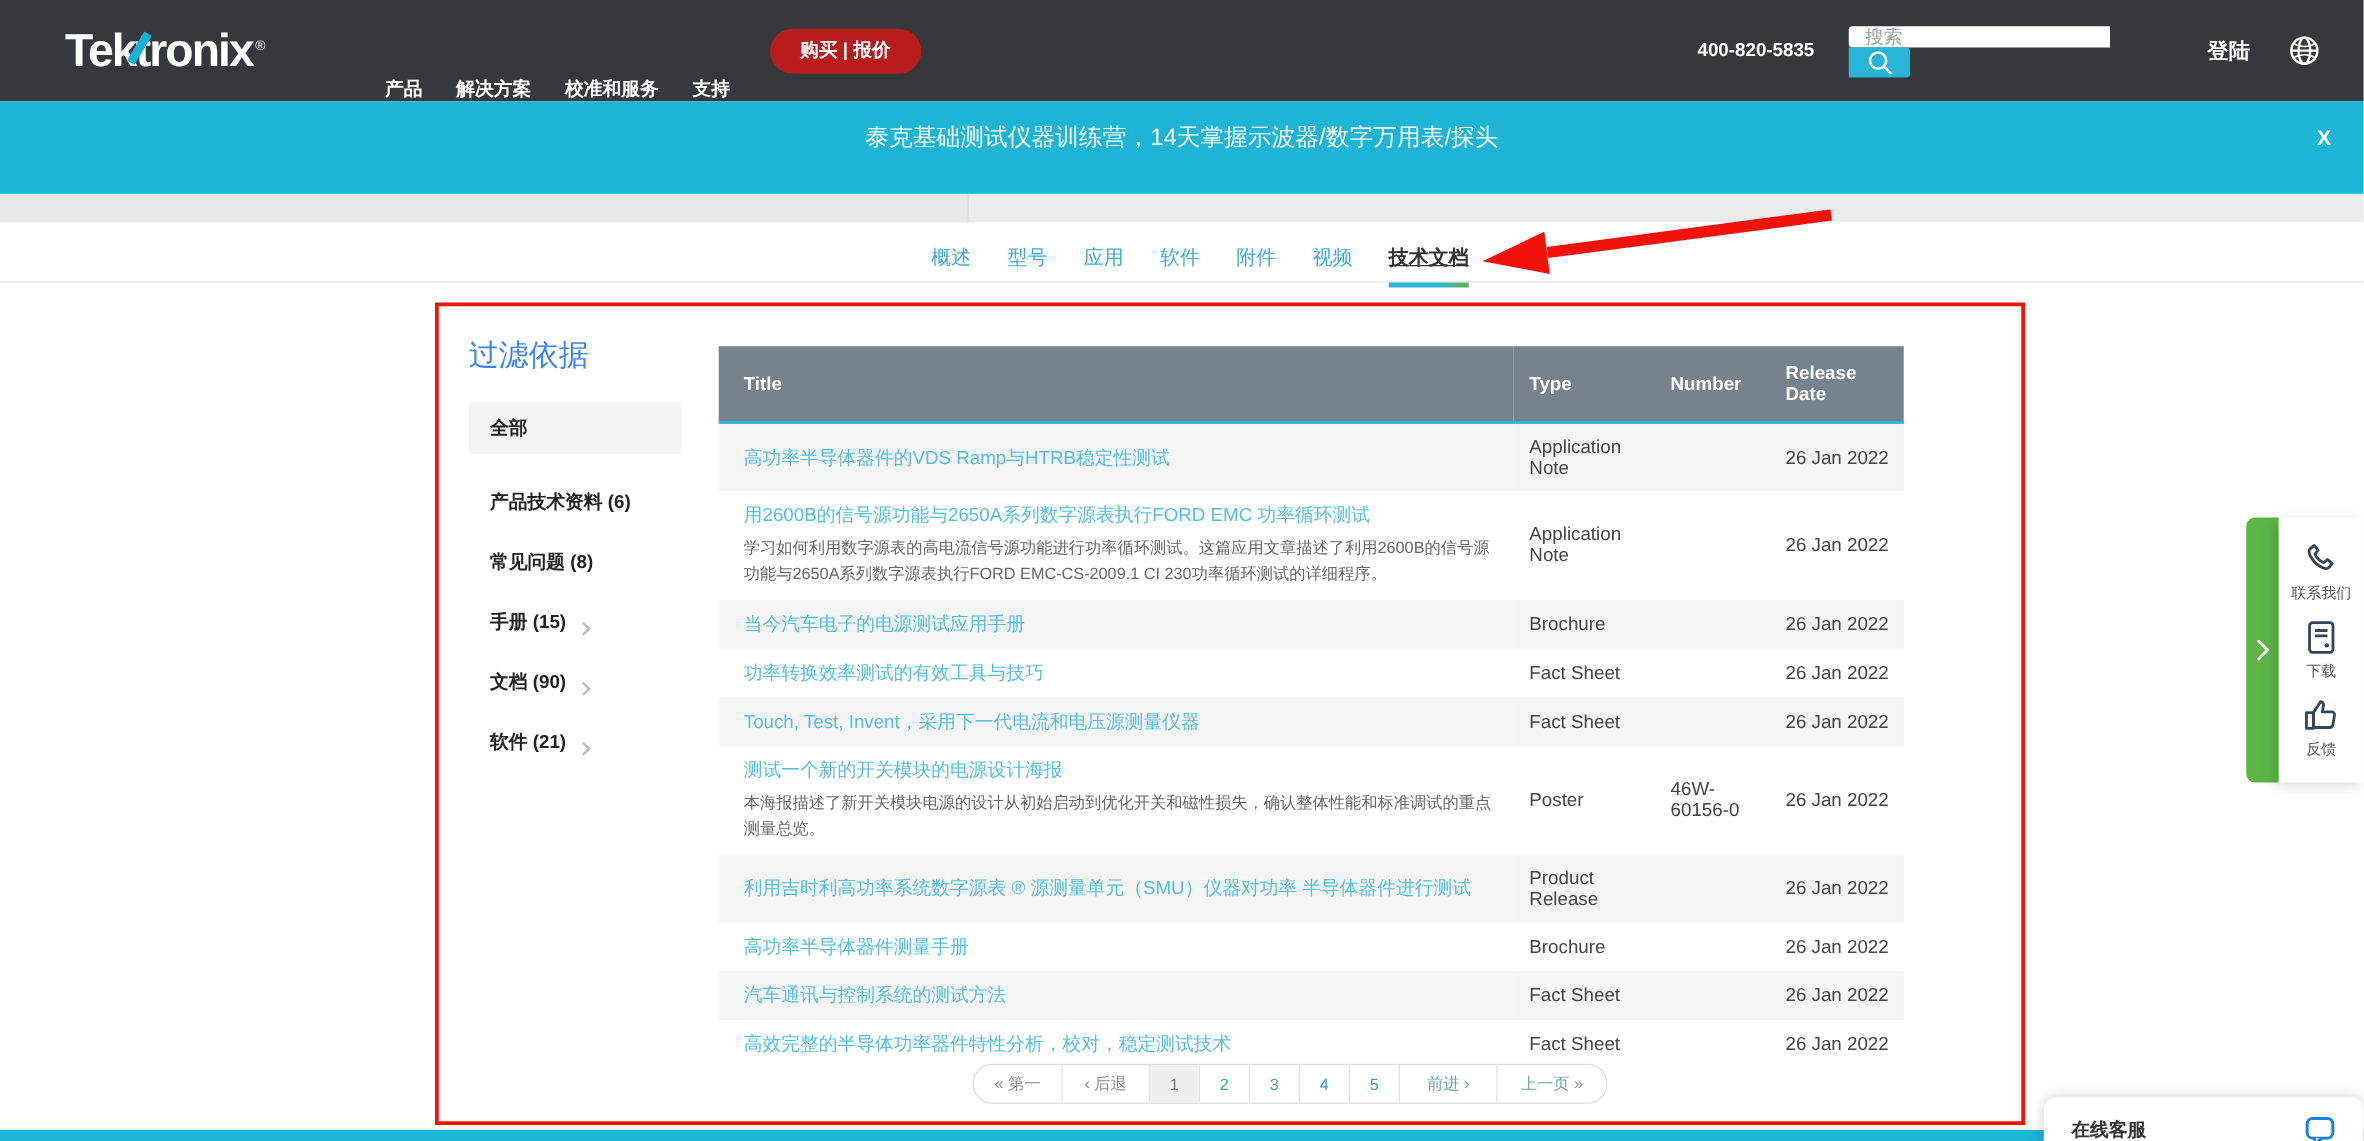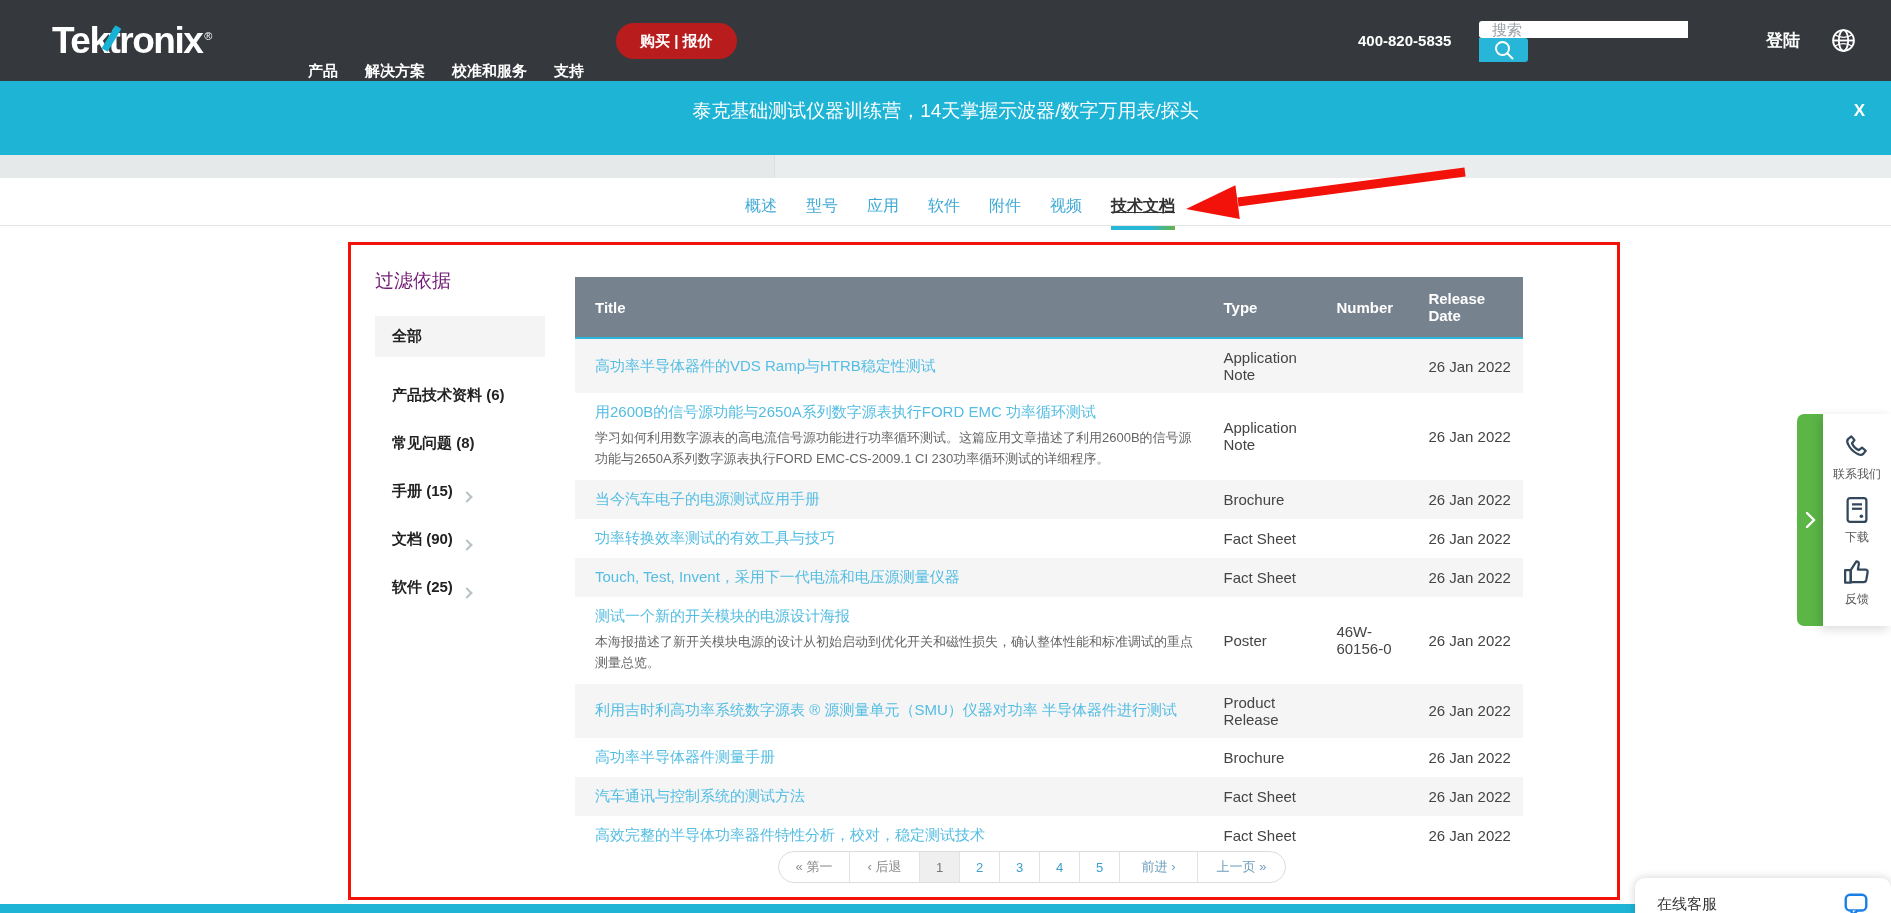--- a/index.html
+++ b/index.html
@@ -53,21 +53,21 @@
           background:linear-gradient(to right, #29b7d8 0%, #29b7d8 62%, #67b346 100%); }
 
   
   .red-rect { position:absolute; left:348px; top:242px; width:1272px; height:658px;
               border:3px solid #f3120a; z-index:50; pointer-events:none; }
   .red-arrow { position:absolute; left:1180px; top:162px; width:300px; height:62px; z-index:50;
                pointer-events:none; }
 
   
   .filter { position:absolute; left:375px; top:268px; width:185px; }
-  .filter h3 { color:#701a75; font-size:19px; font-weight:normal; margin-bottom:22px; }
+  .filter h3 { color:#3b82f6; font-size:24px; font-weight:normal; margin-bottom:22px; }
   .filter .all { background:#f4f4f4; width:170px; padding:11px 17px; font-size:15px; font-weight:bold;
                  color:#222; cursor:pointer; }
   .filter ul { list-style:none; margin-top:8px; }
   .filter li { margin-top:29px; font-size:15px; font-weight:bold; color:#222; cursor:pointer;
                padding-left:17px; display:flex; align-items:flex-end; }
   .chev { width:8px; height:8px; border-top:2px solid #b7c2c7; border-right:2px solid #b7c2c7;
           transform:rotate(45deg); display:inline-block; margin-left:10px; margin-top:-2px; }
 
   
   .doc-table { position:absolute; left:575px; top:277px; width:948px; border-collapse:collapse; }
@@ -106,21 +106,21 @@
                         display:flex; flex-direction:column; justify-content:space-evenly;
                         align-items:center; padding:6px 0; }
   .side-item { display:flex; flex-direction:column; align-items:center; gap:4px; cursor:pointer; }
   .side-item span { font-size:12px; color:#555; white-space:nowrap; }
 
   
   .bottom-strip { position:absolute; left:0; top:904px; width:1891px; height:9px; background:#1db4d6; z-index:10; }
   .chat-card { position:absolute; left:1635px; top:878px; width:256px; height:52px; background:#fff;
                border-radius:10px 10px 0 0; box-shadow:0 0 10px rgba(0,0,0,.18); z-index:60;
                display:flex; align-items:center; padding:0 22px; cursor:pointer; }
-  .chat-card span { font-size:15px; font-weight:normal; color:#333; flex:1; }
+  .chat-card span { font-size:15px; font-weight:bold; color:#333; flex:1; }
 </style>
 </head>
 <body>
 
 <header class="topnav">
   <div class="logo">
     <span>Tektronix</span><sup>®</sup>
     <span class="slash"></span>
   </div>
   <nav class="mainmenu">
@@ -191,21 +191,21 @@
       </li>
     <li>
         <span>手册 (15)</span>
         <i class="chev"></i>
       </li>
     <li>
         <span>文档 (90)</span>
         <i class="chev"></i>
       </li>
     <li>
-        <span>软件 (25)</span>
+        <span>软件 (21)</span>
         <i class="chev"></i>
       </li>
   </ul>
 </aside>
 
 <table class="doc-table">
   <thead>
     <tr>
       <th class="col-title">Title</th>
       <th class="col-type">Type</th>

